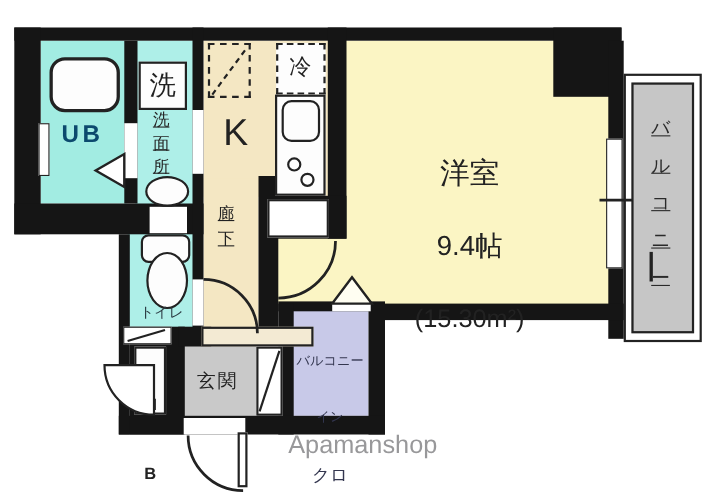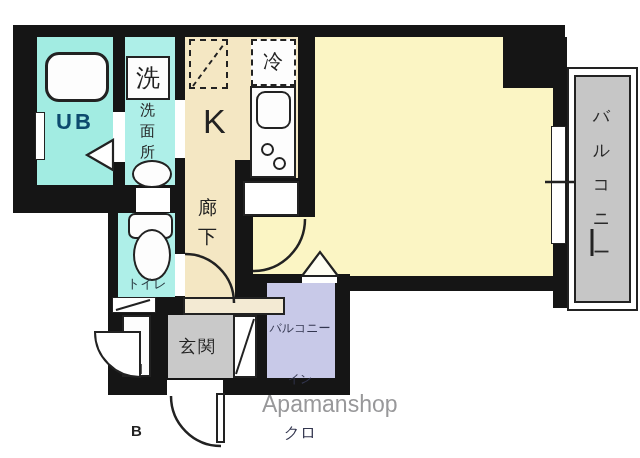--- a/index.html
+++ b/index.html
@@ -3,21 +3,21 @@
 <meta charset="utf-8">
 <style>
   html,body{margin:0;padding:0;background:#fff;}
   #plan{position:relative;width:640px;height:458px;background:#fff;overflow:hidden;
         font-family:"Liberation Sans",sans-serif;}
   .w{position:absolute;background:#151515;}
   .room{position:absolute;}
   .open{position:absolute;background:#fff;}
   .box{position:absolute;background:#fdfdfd;border:2px solid #222;box-sizing:border-box;}
   .lbl{position:absolute;color:#222;line-height:1.1;white-space:pre;}
-  .vt{white-space:normal;word-break:break-all;text-align:center;}
+  .vt{white-space:normal;word-break:break-all;text-align:left;text-decoration:underline;}
   svg.ov{position:absolute;left:0;top:0;pointer-events:none;}
 </style>
 </head>
 <body>
 
 <div id="plan">
 
   <div class="room" style="left:37px;top:37px;width:78px;height:148px;background:#a2ece2;"></div>
   <div class="room" style="left:123px;top:37px;width:54px;height:150px;background:#aeefe8;"></div>
   <div class="room" style="left:116px;top:211px;width:62px;height:88px;background:#aeefe8;"></div>
@@ -75,22 +75,27 @@
   <div class="box" style="left:256px;top:91px;width:35px;height:38px;border-width:2.5px;border-radius:9px;"></div>
   <div class="box" style="left:261px;top:143px;width:13px;height:13px;border-width:2.5px;border-radius:50%;"></div>
   <div class="box" style="left:273px;top:157px;width:13px;height:13px;border-width:2.5px;border-radius:50%;"></div>
   <div class="box" style="left:122px;top:315px;width:29px;height:62px;border-width:2.5px;"></div>
 
   <div class="lbl" style="left:56px;top:110px;font-size:22px;font-weight:600;letter-spacing:3px;color:#0c4a6e;">UB</div>
   <div class="lbl" style="left:136px;top:65px;font-size:24px;">洗</div>
   <div class="lbl vt" style="left:139px;top:99px;width:17px;font-size:15px;line-height:1.4;">洗面所</div>
   <div class="lbl" style="left:203px;top:103px;font-size:34px;font-weight:500;">K</div>
   <div class="lbl" style="left:263px;top:50px;font-size:20px;">冷</div>
-  <div class="lbl vt" style="left:198px;top:193px;width:19px;font-size:19px;line-height:1.55;">廊下</div>
+  <div class="lbl vt" style="left:198px;top:183px;width:19px;font-size:15px;line-height:1.55;">廊下</div>
   <div class="lbl" style="left:127px;top:277px;font-size:13px;color:#2c3c44;">トイレ</div>
+  <div class="lbl" style="left:317px;top:106px;width:220px;text-align:center;">
+    <div style="font-size:27px;line-height:1.2;">洋室</div>
+    <div style="font-size:25px;line-height:1.25;">9.4帖</div>
+    <div style="font-size:23px;line-height:1.3;">(15.30m²)</div>
+  </div>
   <div class="lbl" style="left:179px;top:338px;font-size:17px;letter-spacing:2px;">玄関</div>
   <div class="lbl" style="left:124px;top:320px;width:25px;text-align:center;font-weight:600;">
     <div style="font-size:15px;line-height:1.8;">M</div>
     <div style="font-size:15px;line-height:1.8;">B</div>
   </div>
   <div class="lbl" style="left:266px;top:286px;width:68px;text-align:center;color:#33364f;">
     <div style="font-size:12px;line-height:1.3;">バルコニー</div>
     <div style="font-size:12px;line-height:1.3;">イン</div>
     <div style="font-size:16px;line-height:1.3;">クロ</div>
     

